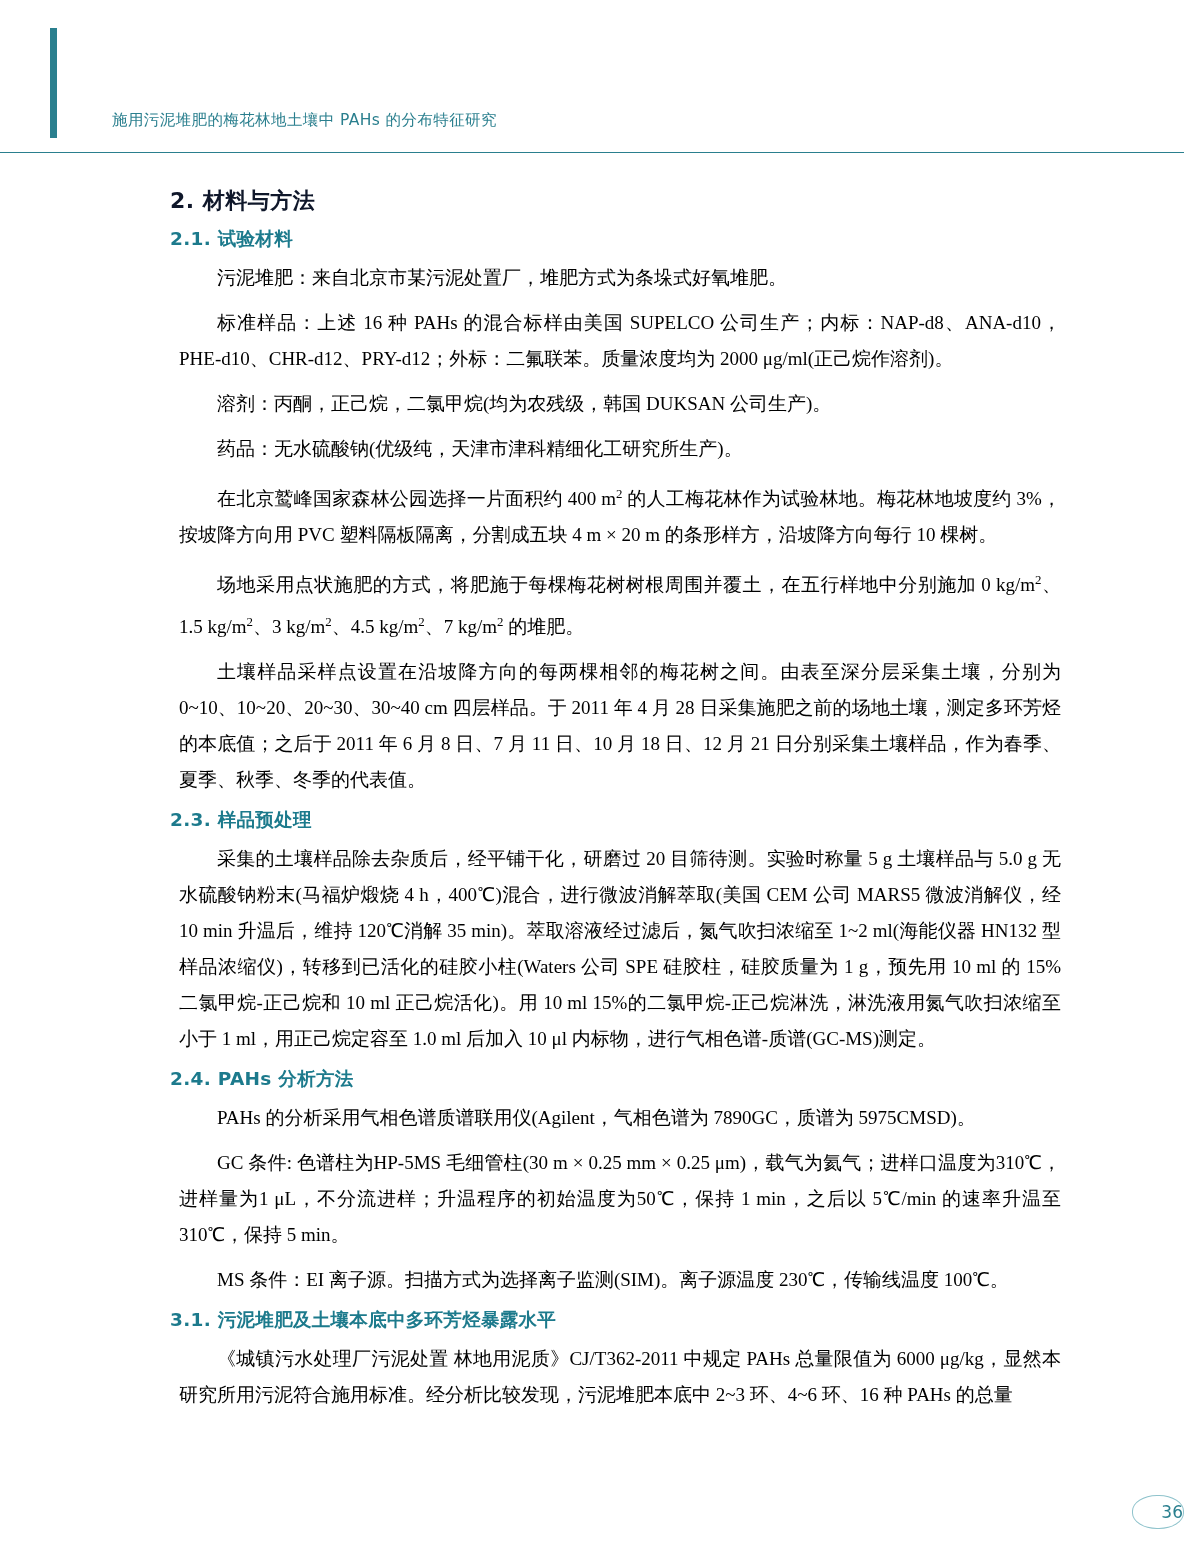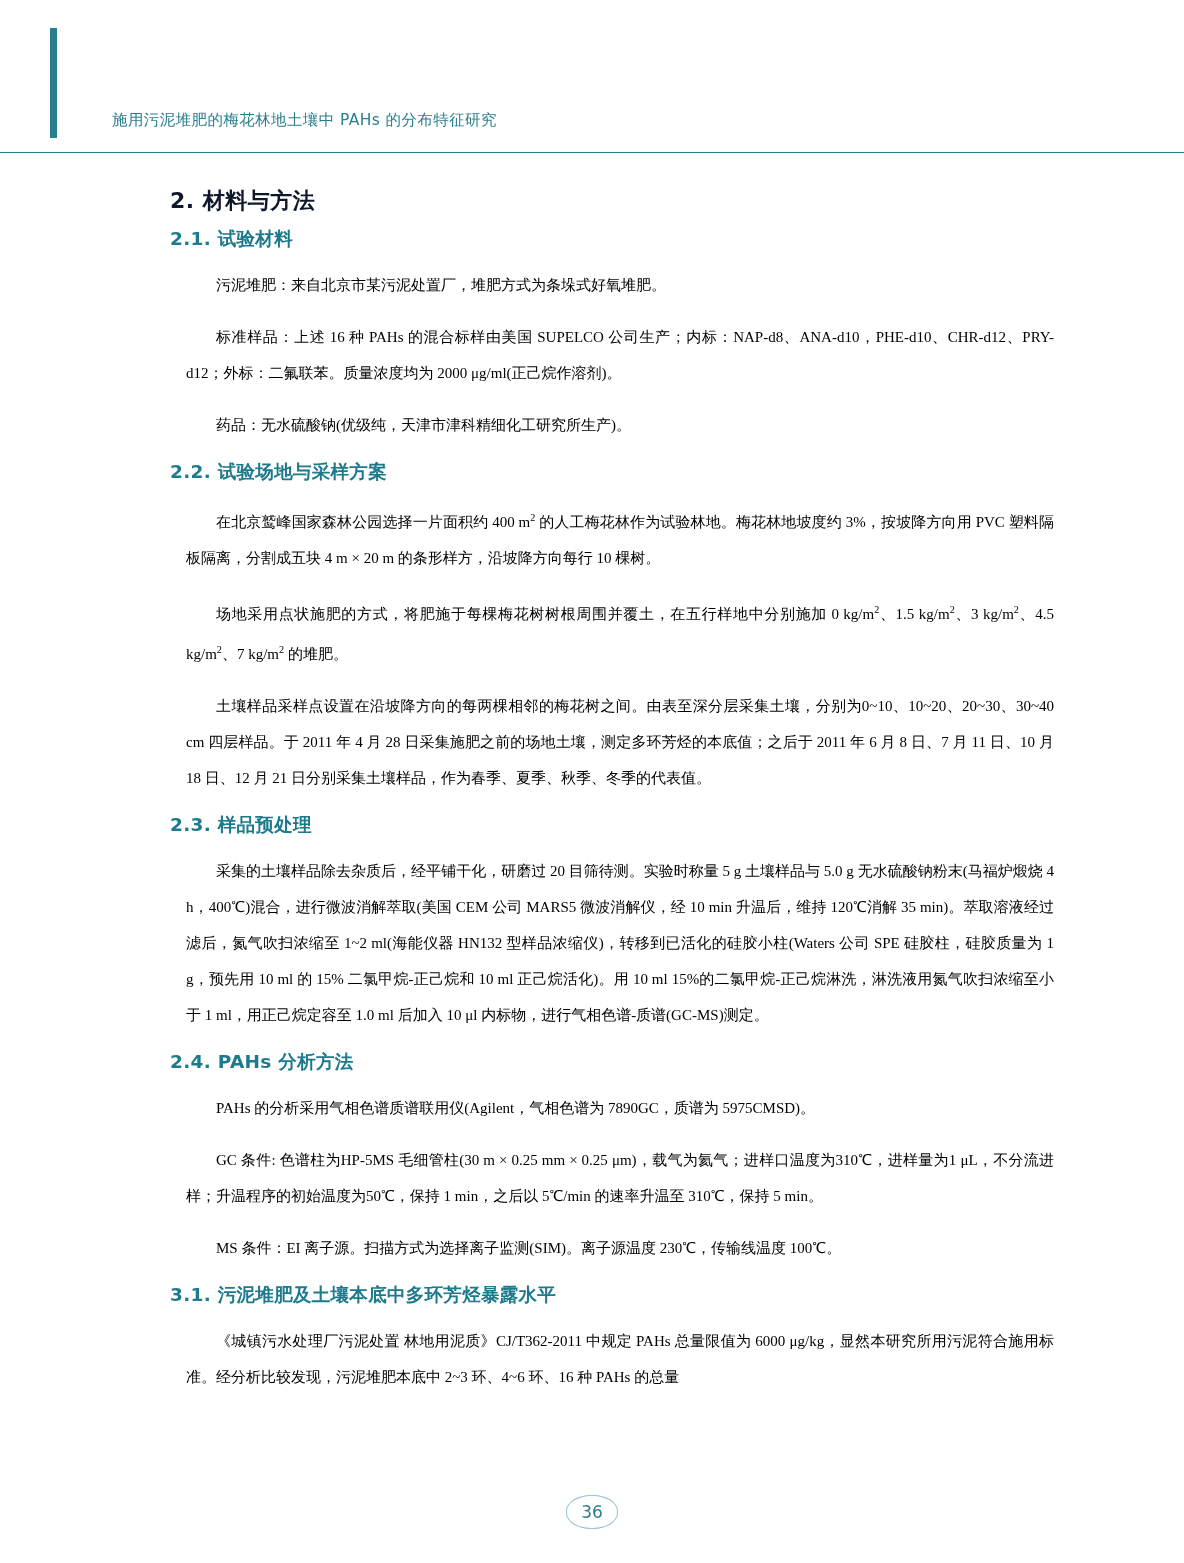--- a/index.html
+++ b/index.html
@@ -72,37 +72,37 @@
   }
   h3.subsec {
     font-family: "DejaVu Sans", sans-serif;
     font-size: 18.5px;
     font-weight: bold;
     color: #1c7a8c;
     margin: 3px 0 6px 0;
     letter-spacing: 0.3px;
   }
   p.para {
-    font-size: 15px;
+    font-size: 19px;
     line-height: 36px;
-    margin: 16px;
+    margin: 9px;
     text-align: justify;
     text-justify: inter-ideograph;
     text-indent: 2em;
   }
   sup, sub {
     font-size: 0.68em;
   }
   
   .footer {
     position: absolute;
     left: 0;
     bottom: 34px;
     width: 1184px;
-    text-align: center;
+    text-align: right;
   }
   .pagenum {
     display: inline-block;
     width: 50px;
     height: 32px;
     line-height: 32px;
     border: 1px solid #8fc3cc;
     border-radius: 25px / 16px;
     color: #2a7f8e;
     font-family: "DejaVu Sans", sans-serif;
@@ -121,23 +121,23 @@
   </div>
   <div class="header-rule"></div>
 
   <div class="content">
 
     <h2 class="sec">2.  材料与方法</h2>
 
     <h3 class="subsec">2.1.  试验材料</h3>
     <p class="para">污泥堆肥：来自北京市某污泥处置厂，堆肥方式为条垛式好氧堆肥。</p>
     <p class="para">标准样品：上述 16 种 PAHs 的混合标样由美国 SUPELCO 公司生产；内标：NAP-d8、ANA-d10，PHE-d10、CHR-d12、PRY-d12；外标：二氟联苯。质量浓度均为 2000 μg/ml(正己烷作溶剂)。</p>
+    <p class="para">溶剂：丙酮，正己烷，二氯甲烷(均为农残级，韩国 DUKSAN 公司生产)。</p>
     <p class="para">药品：无水硫酸钠(优级纯，天津市津科精细化工研究所生产)。</p>
 
-    <h3 class="subsec">2.2.  试验场地与采样方案</h3>
     <p class="para"><span>在北京鹫峰国家森林公园选择一片面积约 400 m</span><sup>2</sup><span> 的人工梅花林作为试验林地。梅花林地坡度约 3%，按坡降方向用 PVC 塑料隔板隔离，分割成五块 4 m × 20 m 的条形样方，沿坡降方向每行 10 棵树。</span></p>
     <p class="para"><span>场地采用点状施肥的方式，将肥施于每棵梅花树树根周围并覆土，在五行样地中分别施加 0  kg/m</span><sup>2</sup><span>、1.5 kg/m</span><sup>2</sup><span>、3 kg/m</span><sup>2</sup><span>、4.5 kg/m</span><sup>2</sup><span>、7 kg/m</span><sup>2</sup><span> 的堆肥。</span></p>
     <p class="para">土壤样品采样点设置在沿坡降方向的每两棵相邻的梅花树之间。由表至深分层采集土壤，分别为0~10、10~20、20~30、30~40 cm 四层样品。于 2011 年 4 月 28 日采集施肥之前的场地土壤，测定多环芳烃的本底值；之后于 2011 年 6 月 8 日、7 月 11 日、10 月 18 日、12 月 21 日分别采集土壤样品，作为春季、夏季、秋季、冬季的代表值。</p>
 
     <h3 class="subsec">2.3.  样品预处理</h3>
     <p class="para">采集的土壤样品除去杂质后，经平铺干化，研磨过 20 目筛待测。实验时称量 5  g 土壤样品与 5.0  g 无水硫酸钠粉末(马福炉煅烧 4  h，400℃)混合，进行微波消解萃取(美国 CEM 公司 MARS5 微波消解仪，经 10 min 升温后，维持 120℃消解 35 min)。萃取溶液经过滤后，氮气吹扫浓缩至 1~2 ml(海能仪器 HN132 型样品浓缩仪)，转移到已活化的硅胶小柱(Waters 公司 SPE 硅胶柱，硅胶质量为 1 g，预先用 10 ml 的 15% 二氯甲烷-正己烷和 10 ml 正己烷活化)。用 10 ml 15%的二氯甲烷-正己烷淋洗，淋洗液用氮气吹扫浓缩至小于 1 ml，用正己烷定容至 1.0 ml 后加入 10 μl 内标物，进行气相色谱-质谱(GC-MS)测定。</p>
 
     <h3 class="subsec">2.4. PAHs 分析方法</h3>
     <p class="para">PAHs 的分析采用气相色谱质谱联用仪(Agilent，气相色谱为 7890GC，质谱为 5975CMSD)。</p>
     <p class="para">GC 条件: 色谱柱为HP-5MS 毛细管柱(30 m × 0.25 mm × 0.25 μm)，载气为氦气；进样口温度为310℃，进样量为1  μL，不分流进样；升温程序的初始温度为50℃，保持 1  min，之后以 5℃/min 的速率升温至 310℃，保持 5 min。</p>

